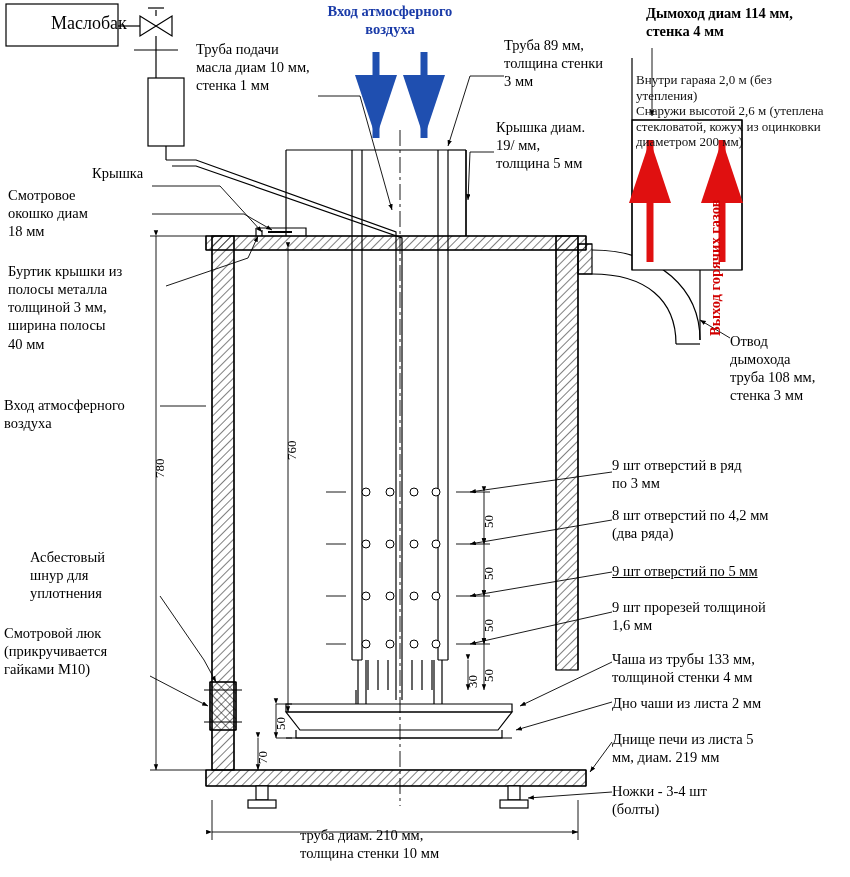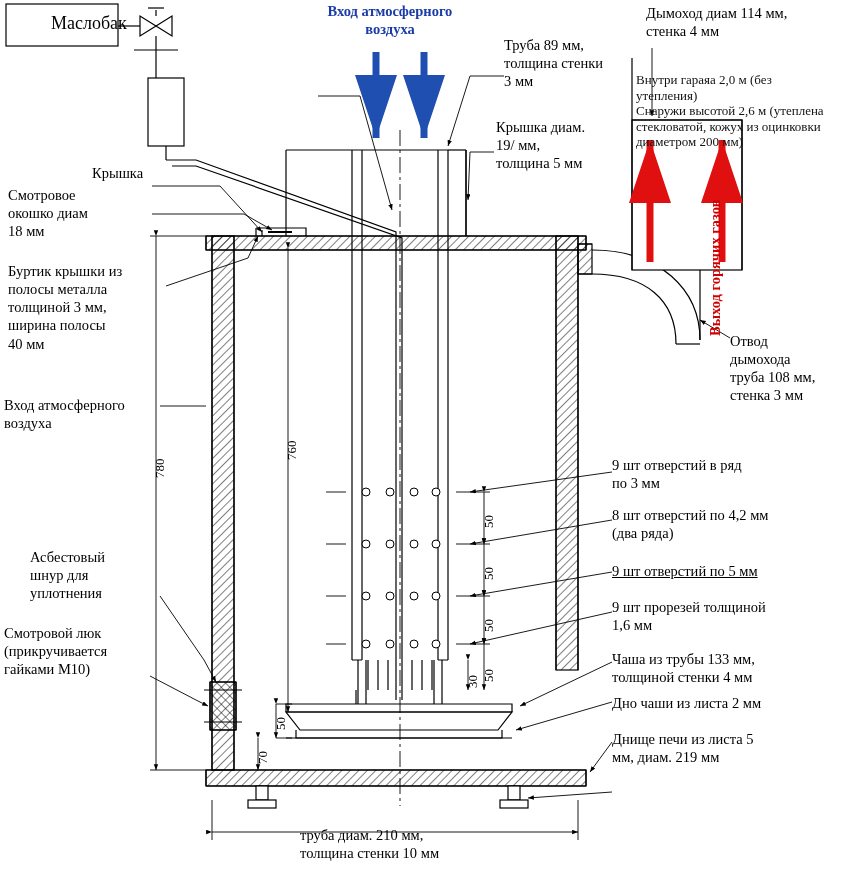--- a/index.html
+++ b/index.html
@@ -274,26 +274,29 @@
       <path d="M578 800 L578 840"></path>
       <path d="M212 832 L578 832" marker-start="url(#arS)" marker-end="url(#arS)"></path>
     </g>
   </svg>
 
   <div class="lbl" style="left:22px; top:12px; font-size:18px;margin-left:29px;">Маслобак</div>
 
   <div class="lbl blue" style="left:288px; top:2px; width:204px;">Вход атмосферного
 воздуха</div>
 
+  <div class="lbl" style="left:196px; top:40px; width:150px;">Труба подачи
+масла диам 10 мм,
+стенка 1 мм</div>
 
   <div class="lbl" style="left:504px; top:36px; width:130px;">Труба 89 мм,
 толщина стенки
 3 мм</div>
 
-  <div class="lbl" style="left:646px; top:4px; width:200px;">Дымоход диам 114 мм,
+  <div class="lbl" style="left:646px; top:4px; width:200px;font-weight:bold;">Дымоход диам 114 мм,
 стенка 4 мм</div>
 
   <div class="lbl tiny" style="left:636px; top:72px; width:200px;">Внутри гараяа 2,0 м (без утепления)
 Снаружи высотой 2,6 м (утеплена
 стекловатой, кожух из оцинковки
 диаметром 200 мм)</div>
 
   <div class="lbl" style="left:496px; top:118px; width:124px;">Крышка диам.
 19/ мм,
 толщина 5 мм</div>
@@ -332,20 +335,22 @@
 1,6 мм</div>
 
   <div class="lbl" style="left:612px; top:650px; width:226px;">Чаша из трубы 133 мм,
 толщиной стенки 4 мм</div>
 
   <div class="lbl" style="left:612px; top:694px; width:226px;">Дно чаши из листа 2 мм</div>
 
   <div class="lbl" style="left:612px; top:730px; width:226px;">Днище печи из листа 5
 мм, диам. 219 мм</div>
 
+  <div class="lbl" style="left:612px; top:782px; width:180px;">Ножки - 3-4 шт
+(болты)</div>
 
   <div class="lbl" style="left:30px; top:548px; width:140px;">Асбестовый
 шнур для
 уплотнения</div>
 
   <div class="lbl" style="left:4px; top:624px; width:160px;">Смотровой люк
 (прикручивается
 гайками М10)</div>
 
   <div class="lbl" style="left:300px; top:826px; width:250px;">труба диам. 210 мм,

